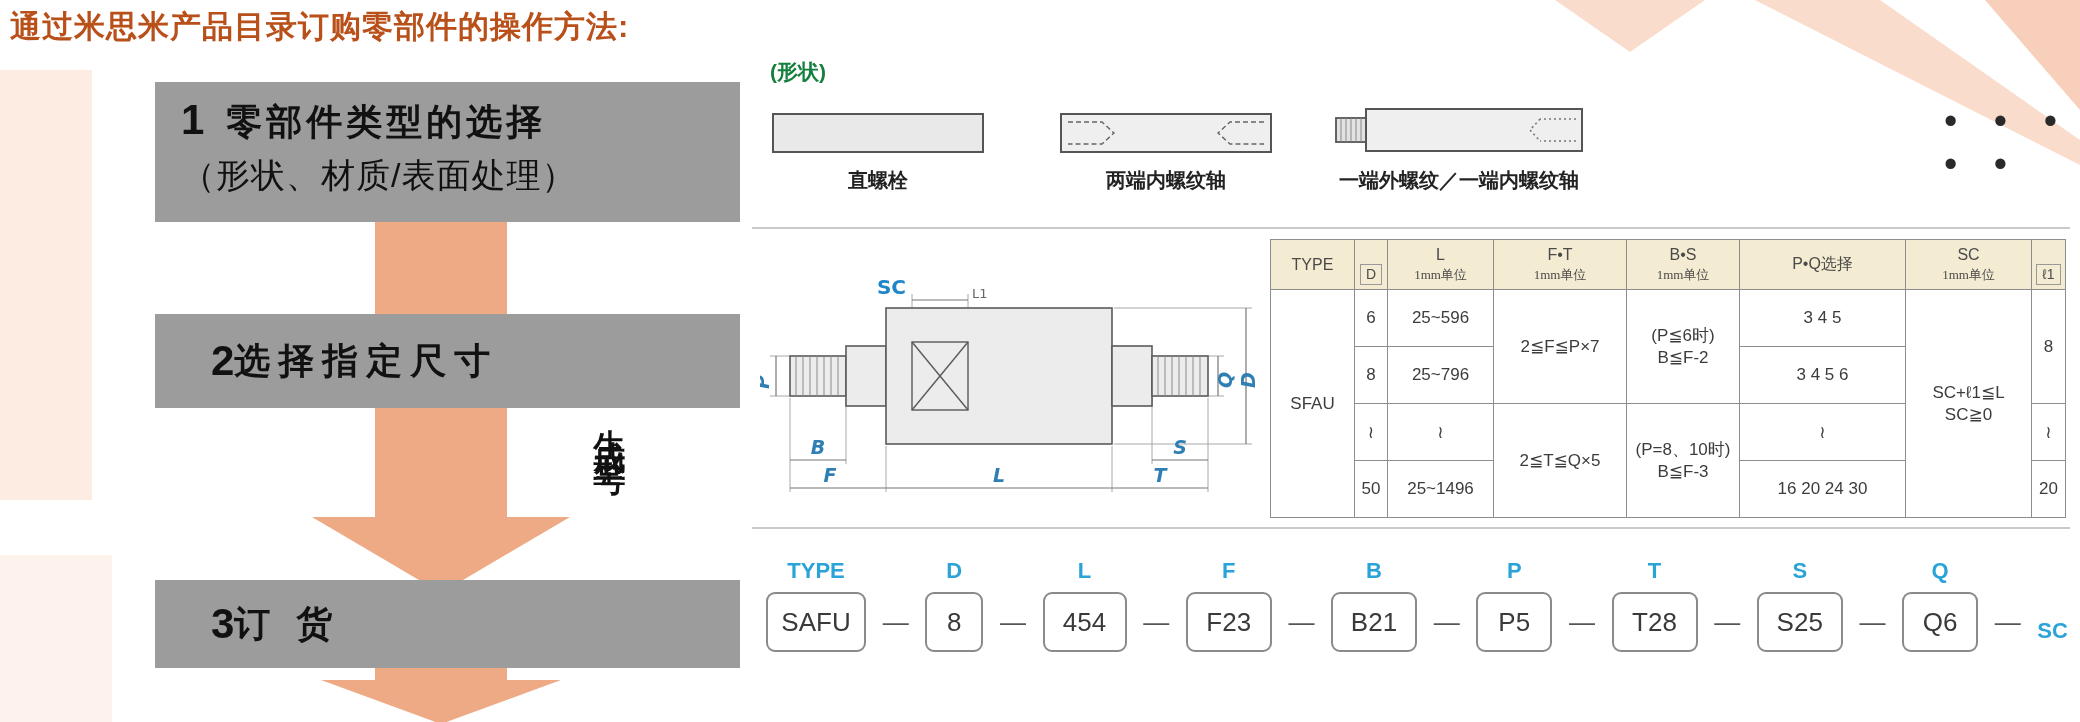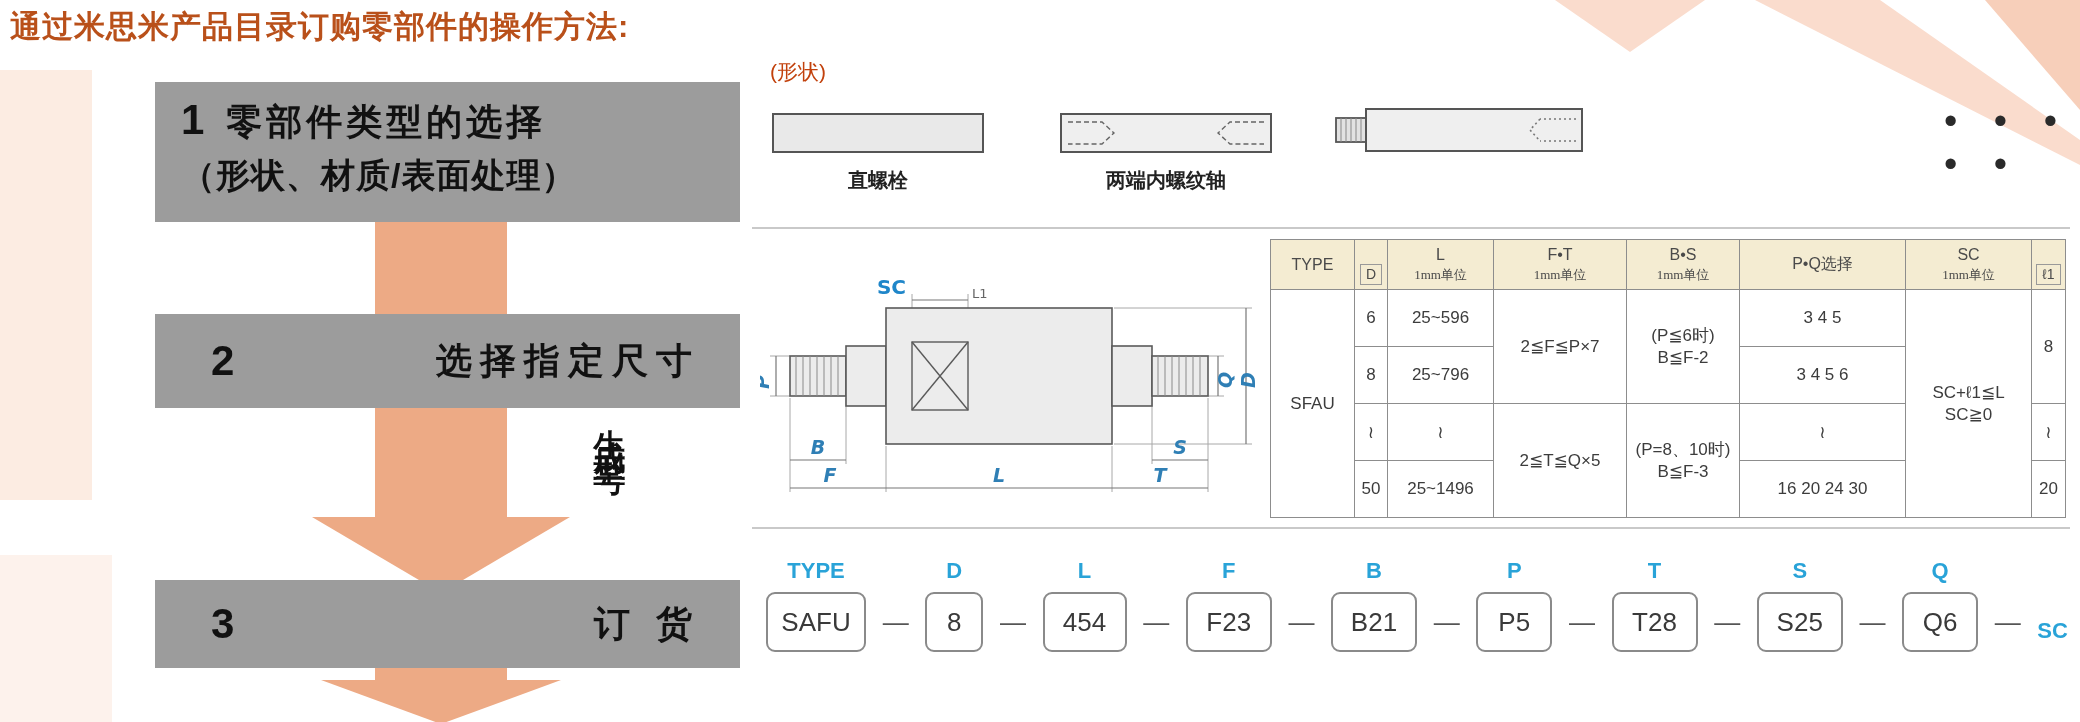--- a/index.html
+++ b/index.html
@@ -23,30 +23,30 @@
   .stem1 { left:375px; top:216px; width:132px; height:303px; }
   .head1 { left:312px; top:517px; width:258px; height:76px; clip-path:polygon(0 0,100% 0,50% 100%); }
   .stem2 { left:375px; top:664px; width:132px; height:18px; }
   .head2 { left:321px; top:680px; width:240px; height:44px; clip-path:polygon(0 0,100% 0,50% 100%); }
 
   .step { position:absolute; left:155px; width:585px; background:#9c9c9c; color:#111; z-index:2; }
   .box1 { top:82px; height:140px; padding:14px 20px 0 26px; }
   .box1 .srow { display:flex; align-items:baseline; gap:22px; }
   .num { font-size:42px; font-weight:bold; }
   .slabel { font-size:36px; font-weight:bold; letter-spacing:4px;text-align:right; }
-  .srow2 { font-size:34px; font-weight:bold; margin-top:6px; letter-spacing:1px; }
+  .srow2 { font-size:34px; font-weight:normal; margin-top:6px; letter-spacing:1px; }
   .box2 { top:314px; height:94px; display:flex; align-items:center; padding:0 40px 0 56px; }
   .box3 { top:580px; height:88px; display:flex; align-items:center; padding:0 40px 0 56px; }
-  .slabel-c { flex:1; text-align:right; font-size:36px; font-weight:bold; letter-spacing:8px; }
+  .slabel-c { flex:1; text-align:left; font-size:36px; font-weight:bold; letter-spacing:8px; }
   .vlabel { position:absolute; left:588px; top:404px; writing-mode:vertical-rl; text-orientation:upright; font-size:32px; font-weight:bold; letter-spacing:12px; color:#111; z-index:2; }
 
   
   .divider { position:absolute; left:752px; width:1318px; border-top:2px solid #c9c9c9; z-index:1; }
   .d1 { top:227px; } .d2 { top:527px; }
-  .shape-heading { position:absolute; left:770px; top:58px; font-size:21px; font-weight:400; color:#c2410c; z-index:1; }
+  .shape-heading { position:absolute; left:770px; top:58px; font-size:21px; font-weight:700; color:#15803d; z-index:1; }
   .shape { position:absolute; display:flex; flex-direction:column; align-items:center; z-index:1; }
   .g1 { left:770px;  top:106px; width:216px; }
   .g2 { left:1058px; top:106px; width:216px; }
   .g3 { left:1316px; top:100px; width:286px; }
   .g4 { left:1628px; top:100px; width:286px; }
   .shape-label { margin-top:9px; font-size:20px; font-weight:600; color:#222; white-space:nowrap; }
   .shape-dots { position:absolute; left:1944px; top:100px; font-size:38px; letter-spacing:13px; color:#2a2a2a; z-index:1; }
 
   .tech { position:absolute; left:760px; top:242px; z-index:1; }
   .dim { font-family:"DejaVu Sans",sans-serif; font-size:19px; font-weight:bold; font-style:italic; fill:#2f7fb5; }
@@ -145,20 +145,21 @@
           <line x1="22" y1="18" x2="22" y2="42"></line>
         <line x1="27" y1="18" x2="27" y2="42"></line>
       </g>
       <rect x="32" y="9" width="216" height="42" fill="#efefef" stroke="#555" stroke-width="2"></rect>
       <g stroke="#777" stroke-width="1.6" stroke-dasharray="2 3" fill="none">
         <line x1="242" y1="19" x2="206" y2="19"></line>
         <line x1="242" y1="41" x2="206" y2="41"></line>
         <path d="M206 19 L196 30 L206 41"></path>
       </g>
     </svg>
+    <div class="shape-label">一端外螺纹／一端内螺纹轴</div>
   </div>
 
 
   <div class="shape-dots">• • • • •</div>
 
   <svg class="tech" width="500" height="278" viewBox="0 0 500 278">
 
     <g stroke="#a8a8a8" stroke-width="1">
       <line x1="30" y1="156" x2="30" y2="250"></line>
       <line x1="86" y1="156" x2="86" y2="222"></line>

